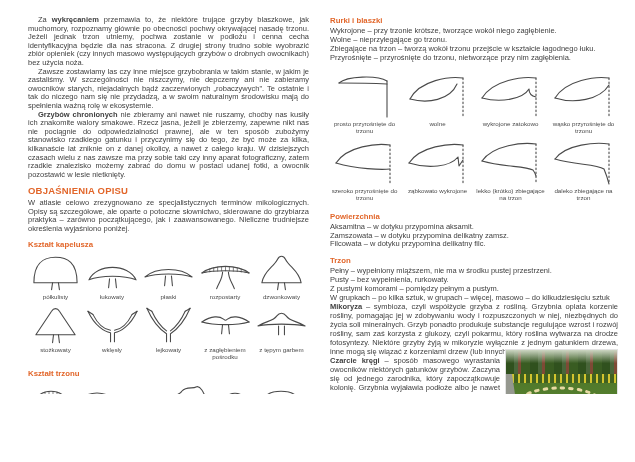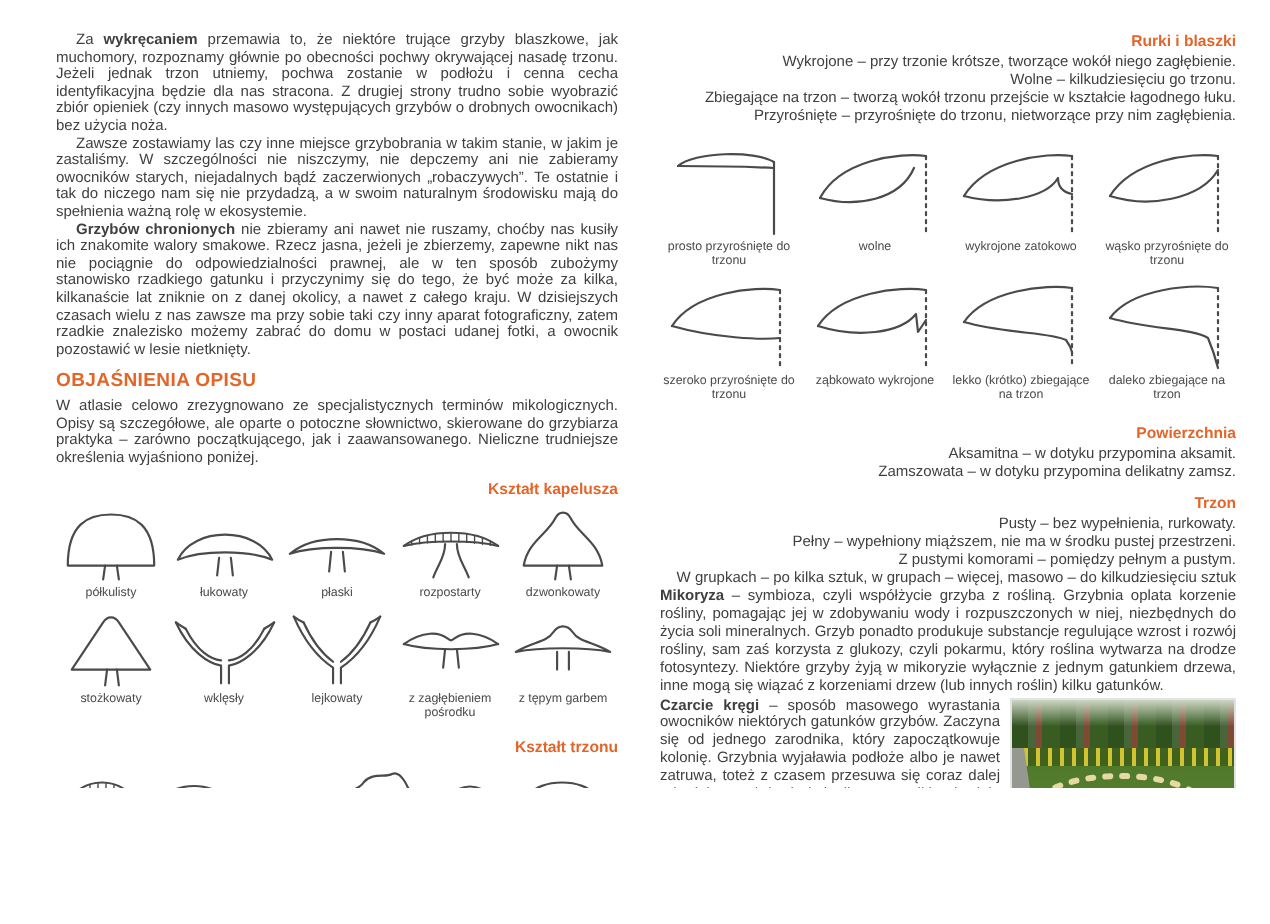--- a/index.html
+++ b/index.html
@@ -5,22 +5,22 @@
   html,body{margin:0;padding:0;background:#ffffff;}
   #spread{position:relative;width:635px;height:394px;background:#ffffff;overflow:hidden;
           font-family:"Liberation Sans","DejaVu Sans",sans-serif;color:#3f3f3f;}
   .col{position:absolute;top:16px;}
   #left-col{left:28px;width:281px;}
   #right-col{left:330px;width:288px;}
   .body-text{font-size:7.5px;line-height:8.6px;text-align:justify;margin:0;}
   .indent{text-indent:10px;}
   .bold{font-weight:bold;}
   .main-heading{font-size:9.5px;font-weight:bold;color:#e2662a;margin:6px 0 3px 0;letter-spacing:.2px;}
-  .sub-heading{font-size:7.8px;font-weight:bold;color:#e2662a;margin:6px 0 2px 0;text-align:right;}
-  .def-line{font-size:7.5px;line-height:8.9px;text-align:right;}
+  .sub-heading{font-size:7.8px;font-weight:bold;color:#e2662a;margin:6px 0 2px 0;}
+  .def-line{font-size:7.5px;line-height:8.9px;}
   .fig-row{display:flex;justify-content:space-between;margin-top:4px;}
   .fig-cell{display:flex;flex-direction:column;align-items:center;}
   .fig-cell.w5{width:55px;}
   .fig-cell.w4{width:69px;}
   .fig-label{font-size:6.2px;line-height:7px;color:#4a4a4a;text-align:center;margin-top:2px;}
   .stem-labels{display:flex;margin-top:1px;}
   svg.lineart path, svg.lineart ellipse{fill:none;stroke:#4a4a4a;stroke-width:1.1;stroke-linecap:round;stroke-linejoin:round;}
   svg.lineart .hatch{stroke-width:.7;}
   svg.lineart .dots{stroke-width:.8;stroke-dasharray:.6 2.2;}
   svg.lineart .dash{stroke-dasharray:1.6 2.4;}
@@ -193,21 +193,21 @@
       
       
       
       
     </div>
   </div>
 
   <div id="right-col" class="col">
     <div class="sub-heading" style="margin-top:0">Rurki i blaszki</div>
     <div class="def-line">Wykrojone – przy trzonie krótsze, tworzące wokół niego zagłębienie.</div>
-    <div class="def-line">Wolne – kilkudziesięciu go trzonu.</div>
+    <div class="def-line">Wolne – nieprzylegające go trzonu.</div>
     <div class="def-line">Zbiegające na trzon – tworzą wokół trzonu przejście w kształcie łagodnego łuku.</div>
     <div class="def-line">Przyrośnięte – przyrośnięte do trzonu, nietworzące przy nim zagłębienia.</div>
 
     <div class="fig-row" style="margin-top:9px">
       <div class="fig-cell w4">
         <svg class="lineart" width="64" height="46" viewBox="0 0 64 46">
           <path d="M6,11 C14,4 44,3 54,9"></path>
             <path d="M6,11 C18,11 46,11.6 54,12"></path>
             <path d="M54,9 L54,45"></path>
         </svg>
@@ -270,24 +270,25 @@
             <path d="M3,20 C24,26 44,25 52,30 C54.5,36 56,41 57,45"></path>
             <path class="dash" d="M57,5 L57,45"></path>
         </svg>
         <div class="fig-label">daleko zbiegające na trzon</div>
       </div>
     </div>
 
     <div class="sub-heading" style="margin-top:11px">Powierzchnia</div>
     <div class="def-line">Aksamitna – w dotyku przypomina aksamit.</div>
     <div class="def-line">Zamszowata – w dotyku przypomina delikatny zamsz.</div>
+    <div class="def-line">Filcowata – w dotyku przypomina delikatny filc.</div>
 
     <div class="sub-heading" style="margin-top:7px">Trzon</div>
+    <div class="def-line">Pełny – wypełniony miąższem, nie ma w środku pustej przestrzeni.</div>
     <div class="def-line">Pusty – bez wypełnienia, rurkowaty.</div>
-    <div class="def-line">Pełny – wypełniony miąższem, nie ma w środku pustej przestrzeni.</div>
     <div class="def-line">Z pustymi komorami – pomiędzy pełnym a pustym.</div>
 
     <div class="def-line">W grupkach – po kilka sztuk, w grupach – więcej, masowo – do kilkudziesięciu sztuk</div>
     <p class="body-text" style="line-height:8.9px"><span class="bold">Mikoryza</span><span> – symbioza, czyli współżycie grzyba z rośliną. Grzybnia oplata korzenie rośliny, pomagając jej w zdobywaniu wody i rozpuszczonych w niej, niezbędnych do życia soli mineralnych. Grzyb ponadto produkuje substancje regulujące wzrost i rozwój rośliny, sam zaś korzysta z glukozy, czyli pokarmu, który roślina wytwarza na drodze fotosyntezy. Niektóre grzyby żyją w mikoryzie wyłącznie z jednym gatunkiem drzewa, inne mogą się wiązać z korzeniami drzew (lub innych roślin) kilku gatunków.</span></p>
     <p class="body-text" style="line-height:8.9px;width:170px;margin-top:1px"><span class="bold">Czarcie kręgi</span><span> – sposób masowego wyrastania owocników niektórych gatunków grzybów. Zaczyna się od jednego zarodnika, który zapoczątkowuje kolonię. Grzybnia wyjaławia podłoże albo je nawet zatruwa, toteż z czasem przesuwa się coraz dalej od miejsca założenia kolonii, a owocniki pojawiają się na okrągłym obrzeżu wyjałowionego obszaru, co roku dalej, tak więc krąg jest z roku na rok coraz większy. Aby powstał okrąg, podłoże powinno być jednorodne i pozbawione przeszkód, które ograniczyłyby regularny rozrost grzybni.</span></p>
   </div>
 
   <div id="photo">
     <div class="ph-trees"></div>
     <div class="ph-hedge"></div>

